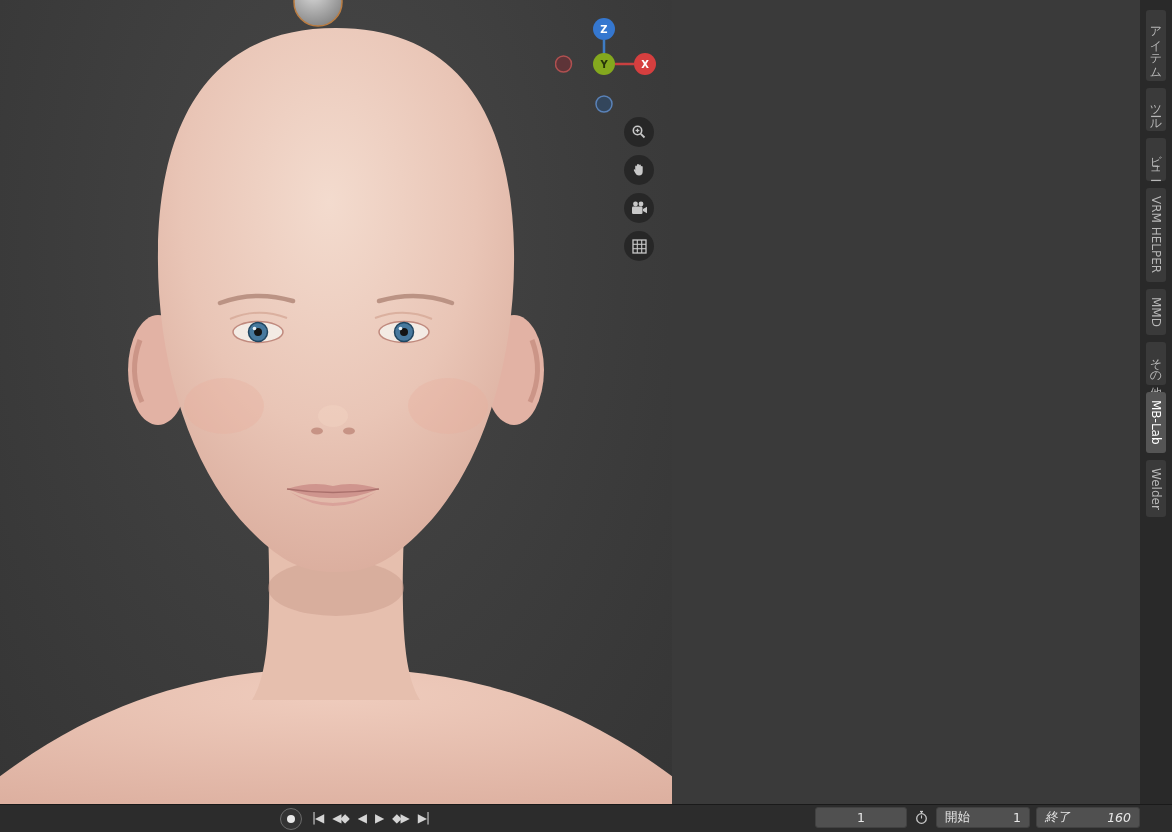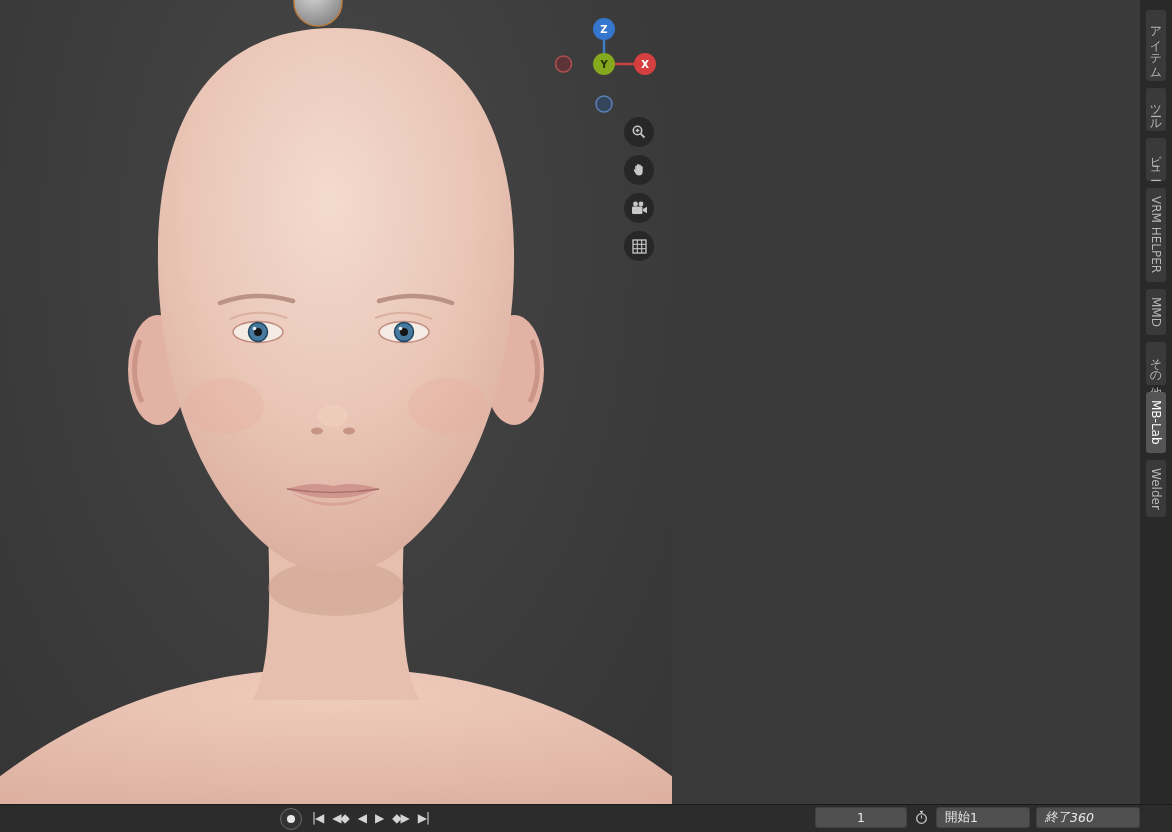--- a/index.html
+++ b/index.html
@@ -27,21 +27,21 @@
   
   #timeline{position:absolute;left:0;top:804px;width:1172px;height:28px;background:#2c2c2c;
             border-top:1px solid #1a1a1a;box-sizing:border-box;}
   #record{position:absolute;left:280px;top:808px;width:20px;height:20px;border-radius:50%;
           border:1px solid #6a6a6a;background:#333;display:flex;align-items:center;justify-content:center;}
   #record .dot{width:8px;height:8px;border-radius:50%;background:#e8e8e8;}
   .transport{position:absolute;left:312px;top:804px;height:28px;display:flex;align-items:center;gap:9px;}
   .tbtn{color:#d5d5d5;font-size:12px;letter-spacing:-1px;cursor:default;}
   .tlfield{position:absolute;top:807px;height:21px;background:#505050;border:1px solid #414141;
            border-radius:3px;box-sizing:border-box;display:flex;align-items:center;
-           justify-content:flex-start;padding:0 8px;font-size:12.5px;color:#e8e8e8;}
+           justify-content:space-between;padding:0 8px;font-size:12.5px;color:#e8e8e8;}
   .center{justify-content:center;}
   svg{display:block;}
 </style>
 </head>
 <body>
 
 <div id="root">
 
   <div id="viewport">
     <svg width="672" height="804" viewBox="0 0 672 804">
@@ -231,16 +231,16 @@
     <line x1="6" y1="1.5" x2="9" y2="1.5" stroke="#c8c8c8" stroke-width="1.3"></line>
     <line x1="7.5" y1="1.5" x2="7.5" y2="3.4" stroke="#c8c8c8" stroke-width="1.3"></line>
   </svg>
 
   <div class="tlfield" style="left:936px;width:94px;">
     <span>開始</span>
     <span>1</span>
   </div>
   <div class="tlfield" style="left:1036px;width:104px;font-style:italic;">
     <span>終了</span>
-    <span>360</span>
+    <span>160</span>
   </div>
 
 </div>
 
 </body></html>

